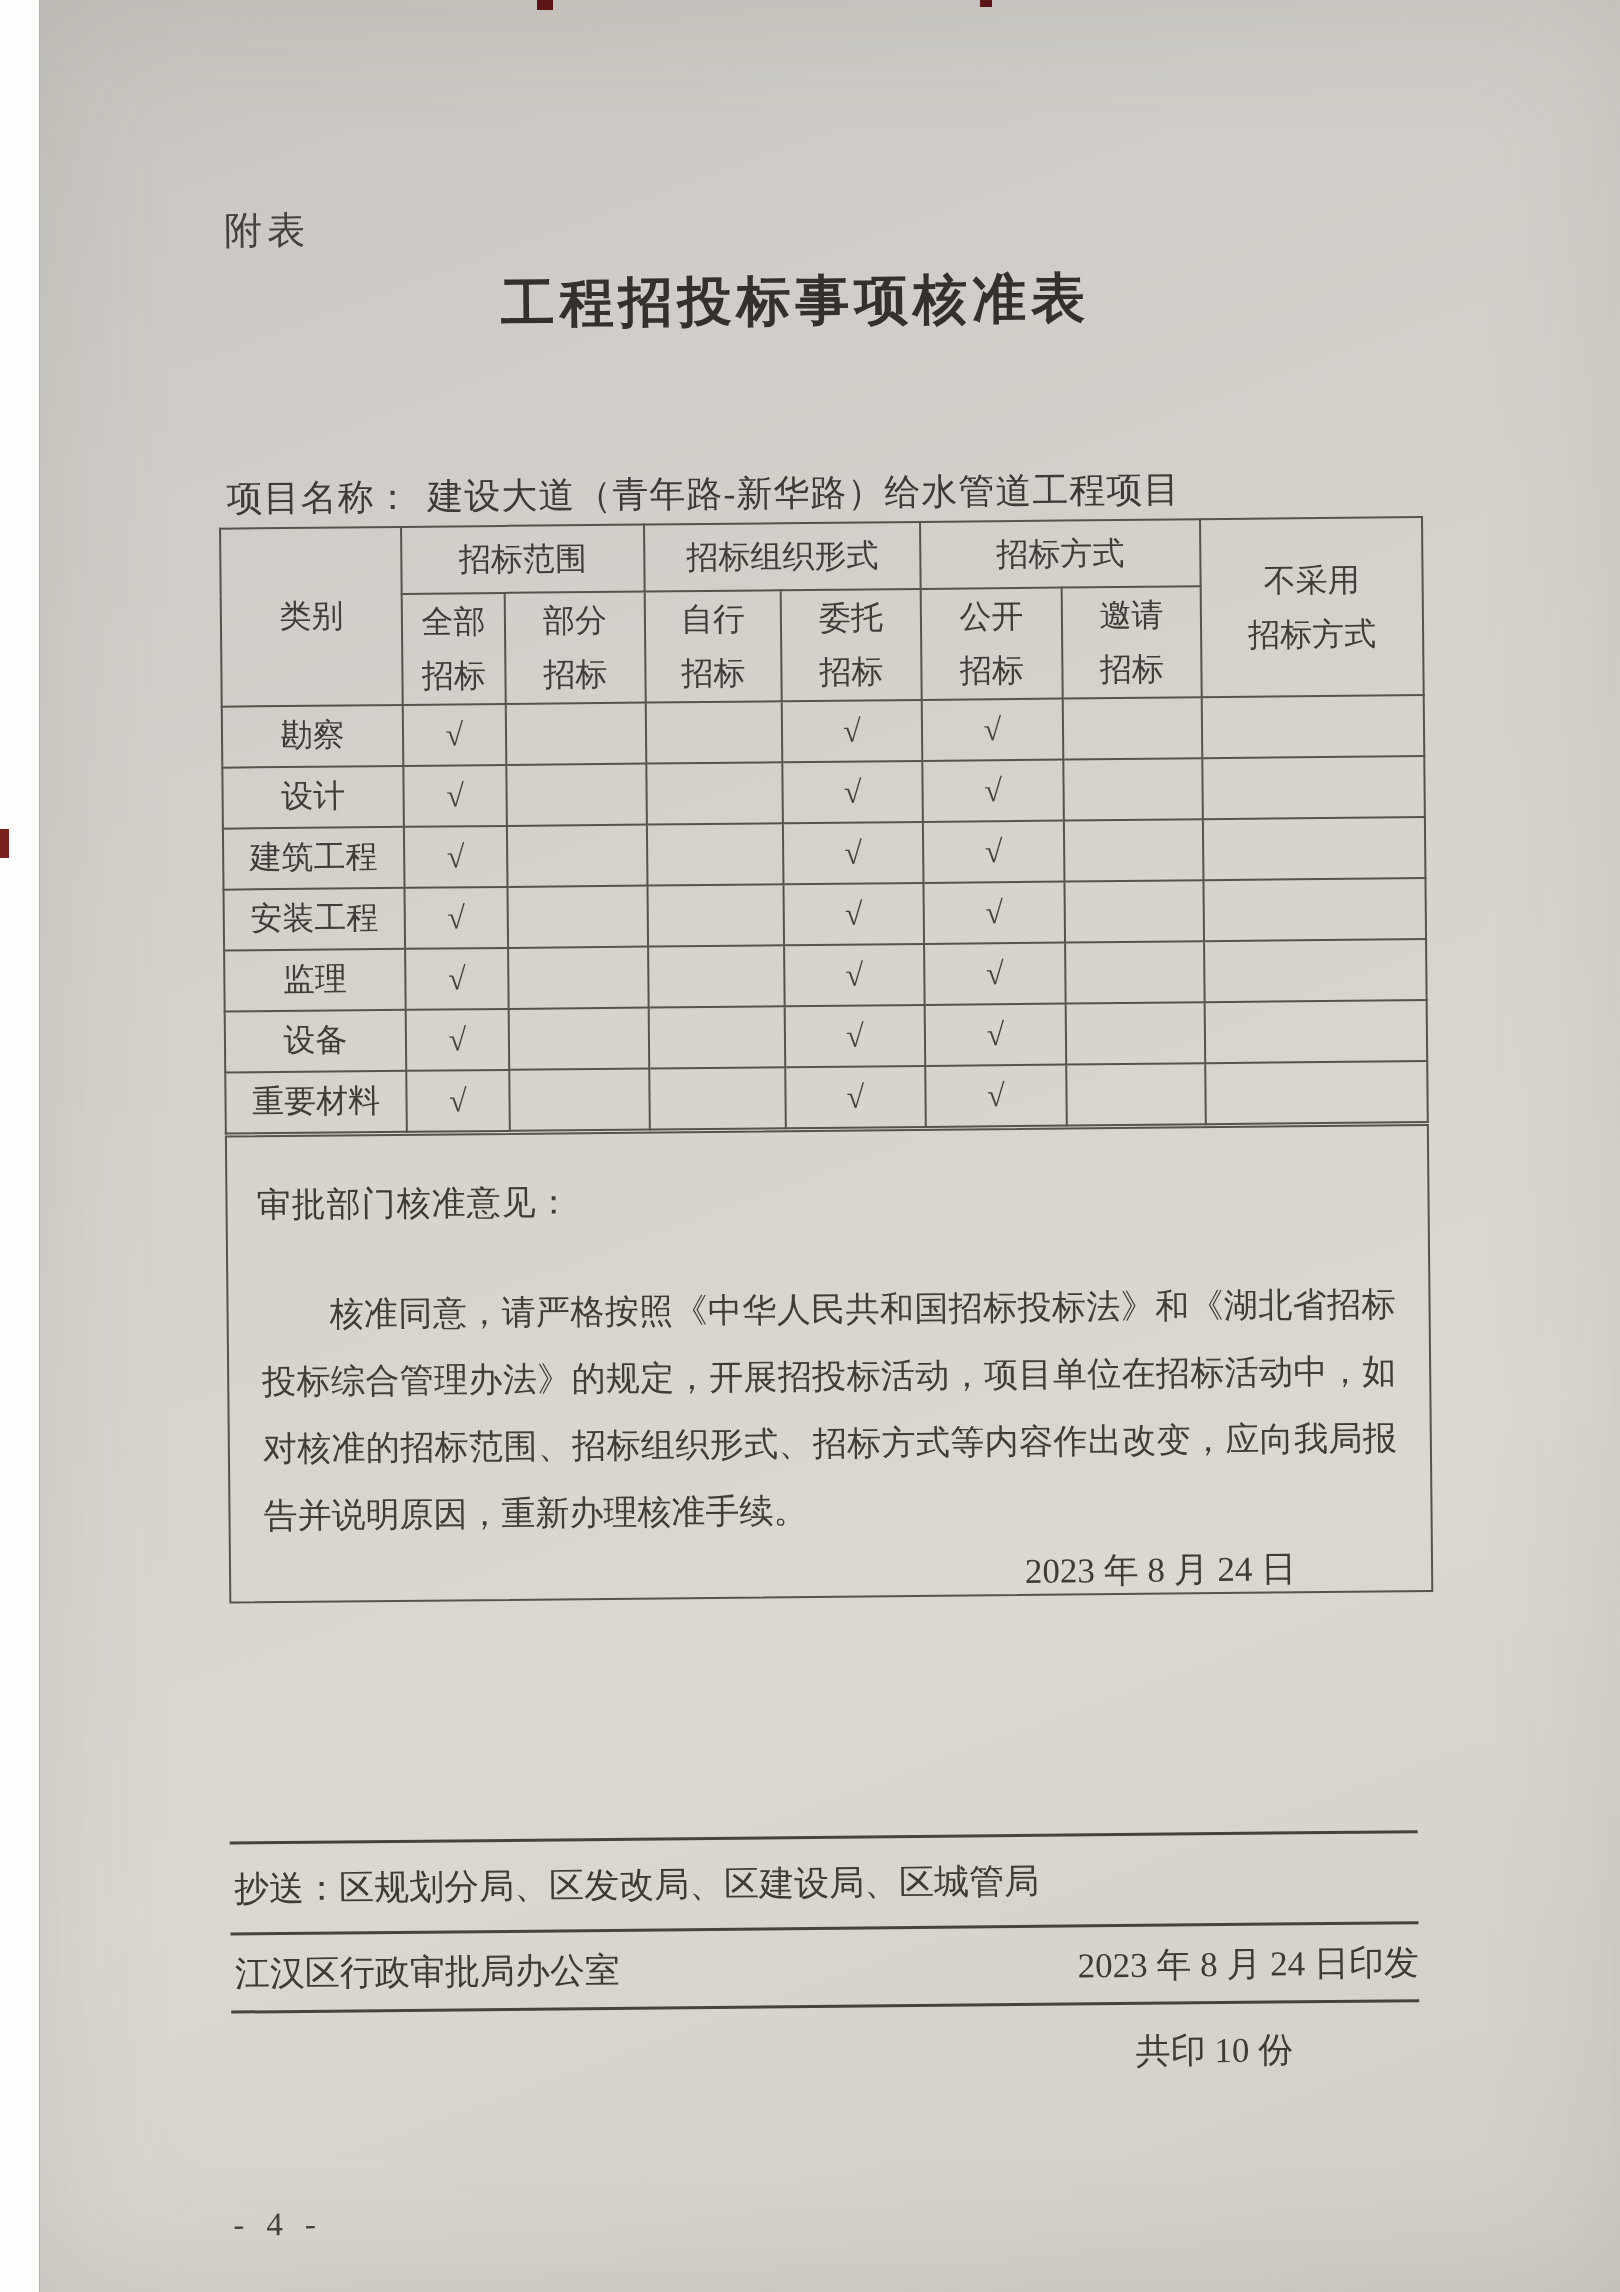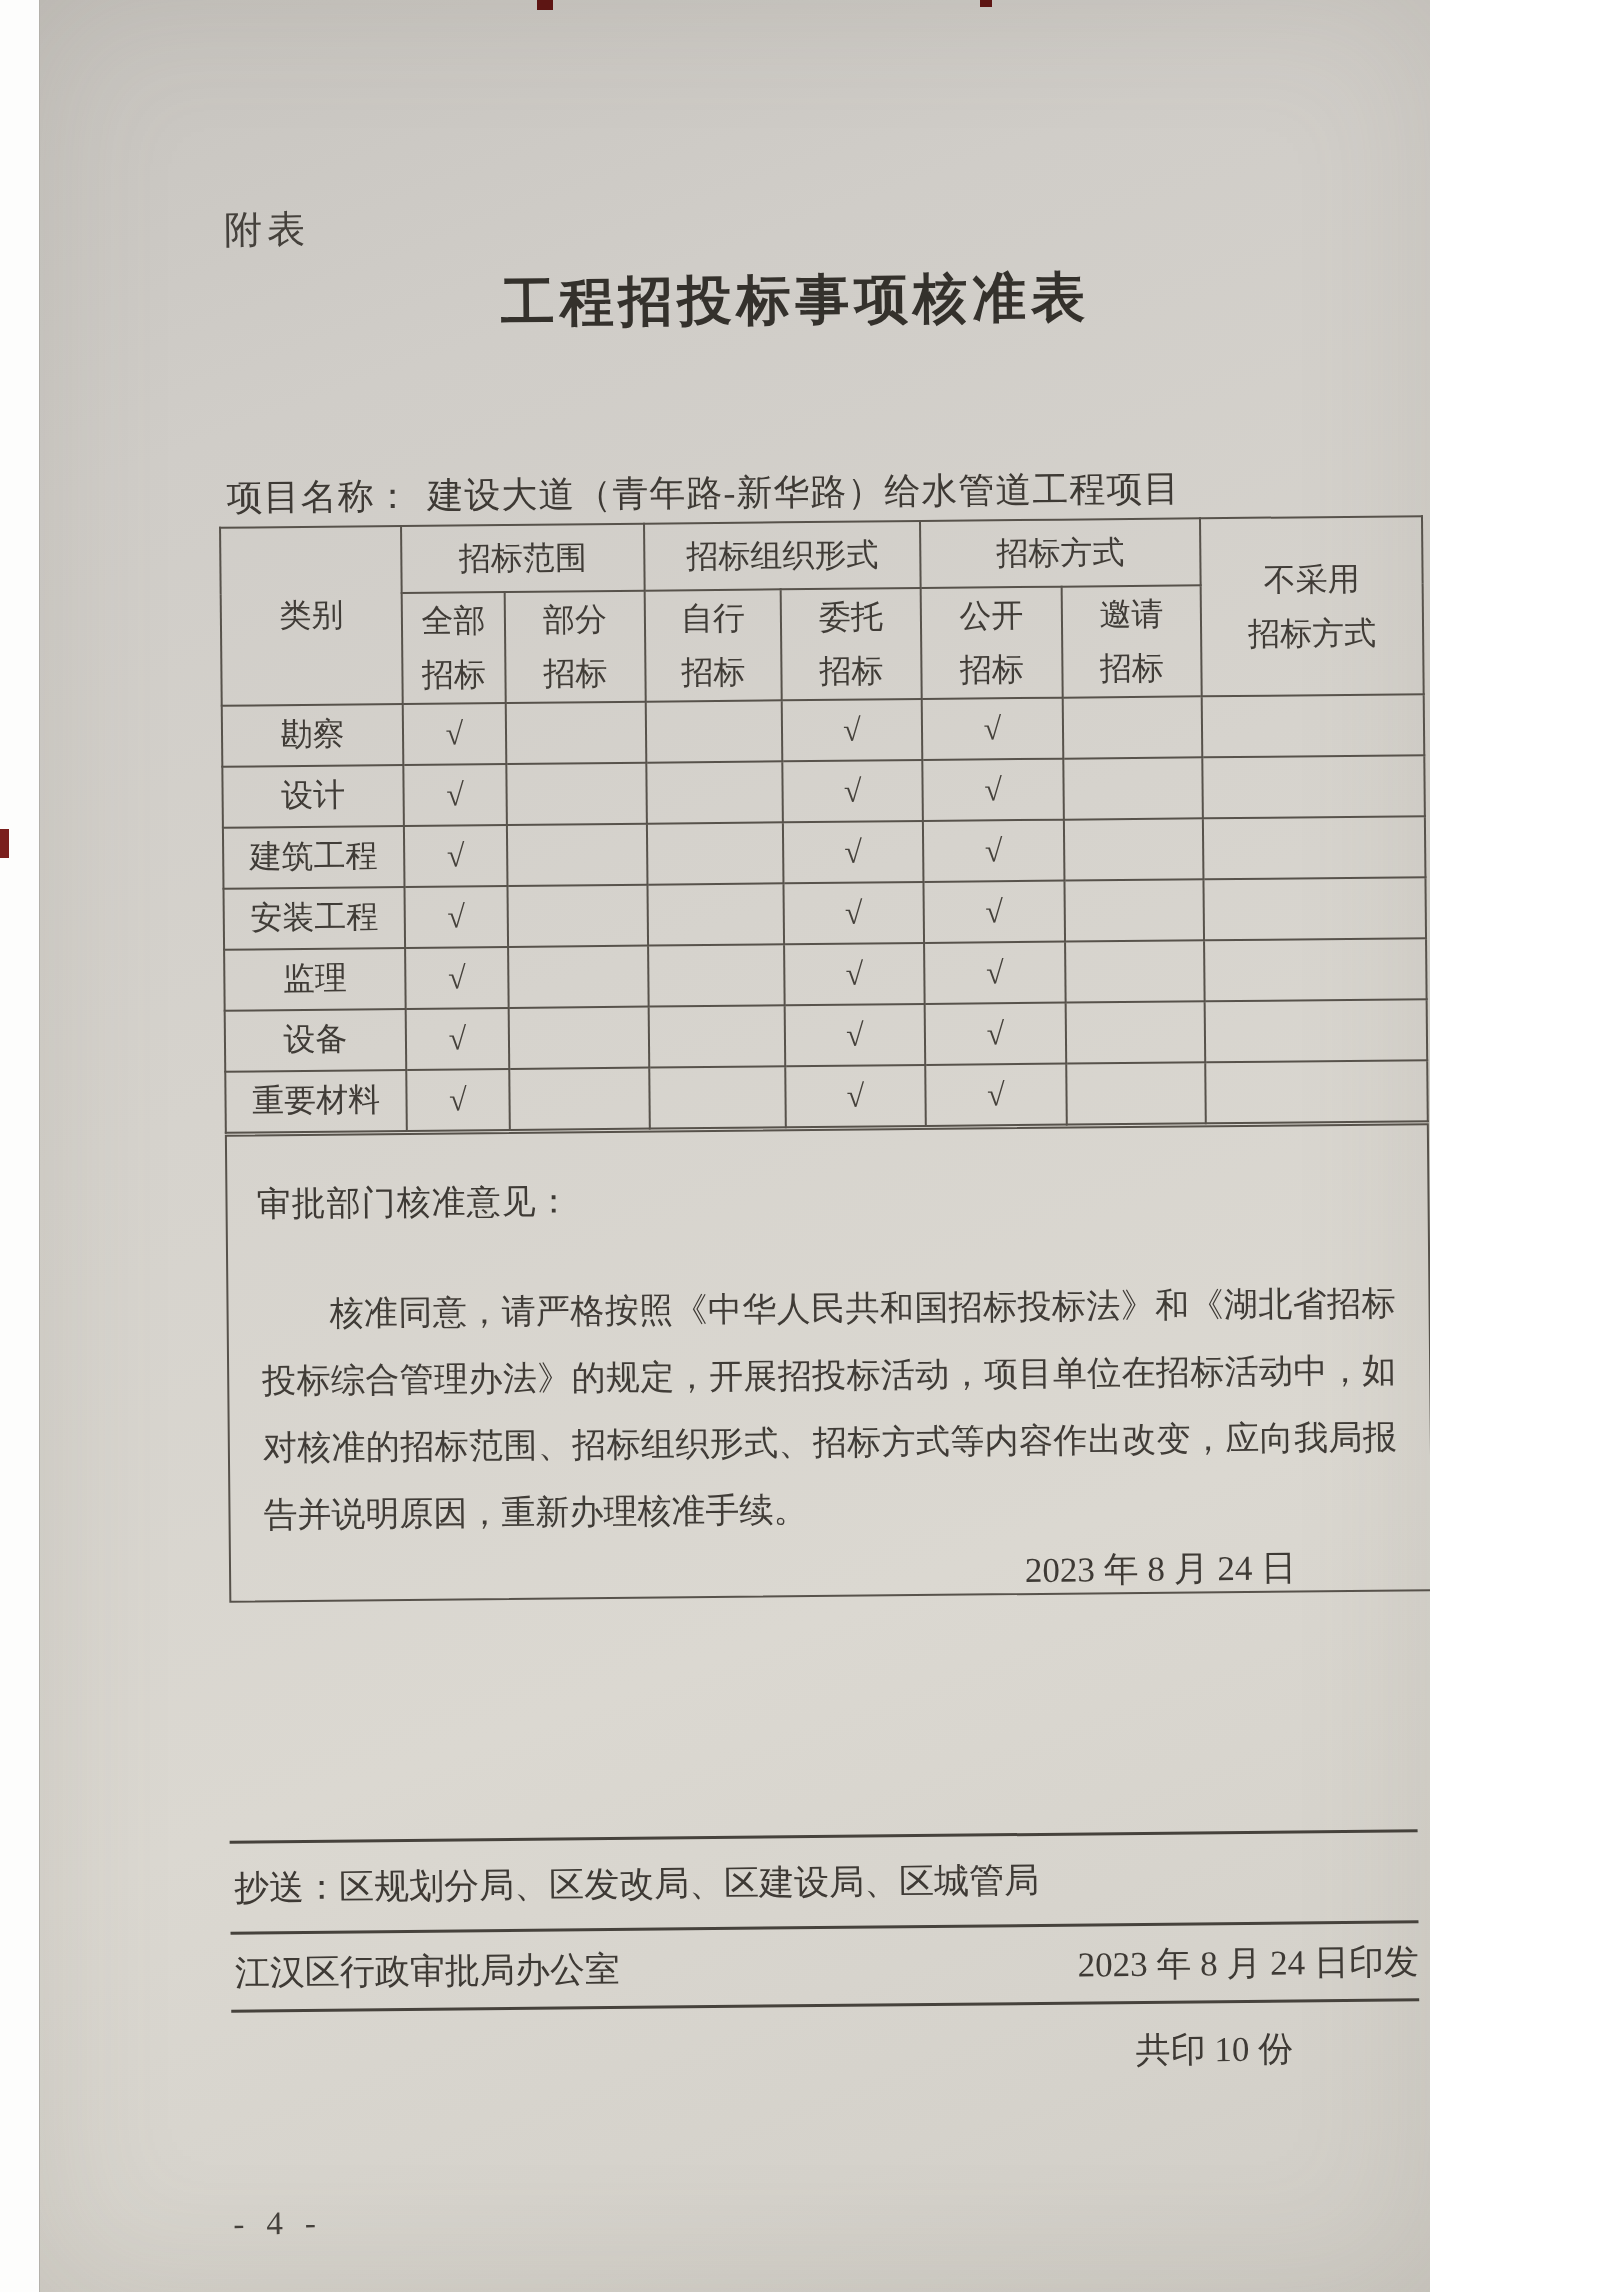--- a/index.html
+++ b/index.html
@@ -1,17 +1,17 @@
 <!DOCTYPE html>
 <html><head>
 <meta charset="utf-8">
 <style>
   html,body{margin:0;padding:0;background:#ffffff;}
   .scan{
-    position:relative;width:1430px;height:2293px;overflow:hidden;
+    position:relative;width:1620px;height:2293px;overflow:hidden;
     background:#fdfdfc;
     font-family:"Liberation Serif","DejaVu Serif",serif;
   }
   .paper{
     position:absolute;left:39px;top:0;right:0;bottom:0;
     background:linear-gradient(160deg,#c7c4bf 0%,#d0cdc8 18%,#d6d3cd 42%,#dbd8d1 68%,#d5d2cb 88%,#d0cdc6 100%);
     border-left:1px solid #b3b0aa;
     box-shadow:inset 0 0 137px rgba(110,104,94,.16);
   }
   .content{

